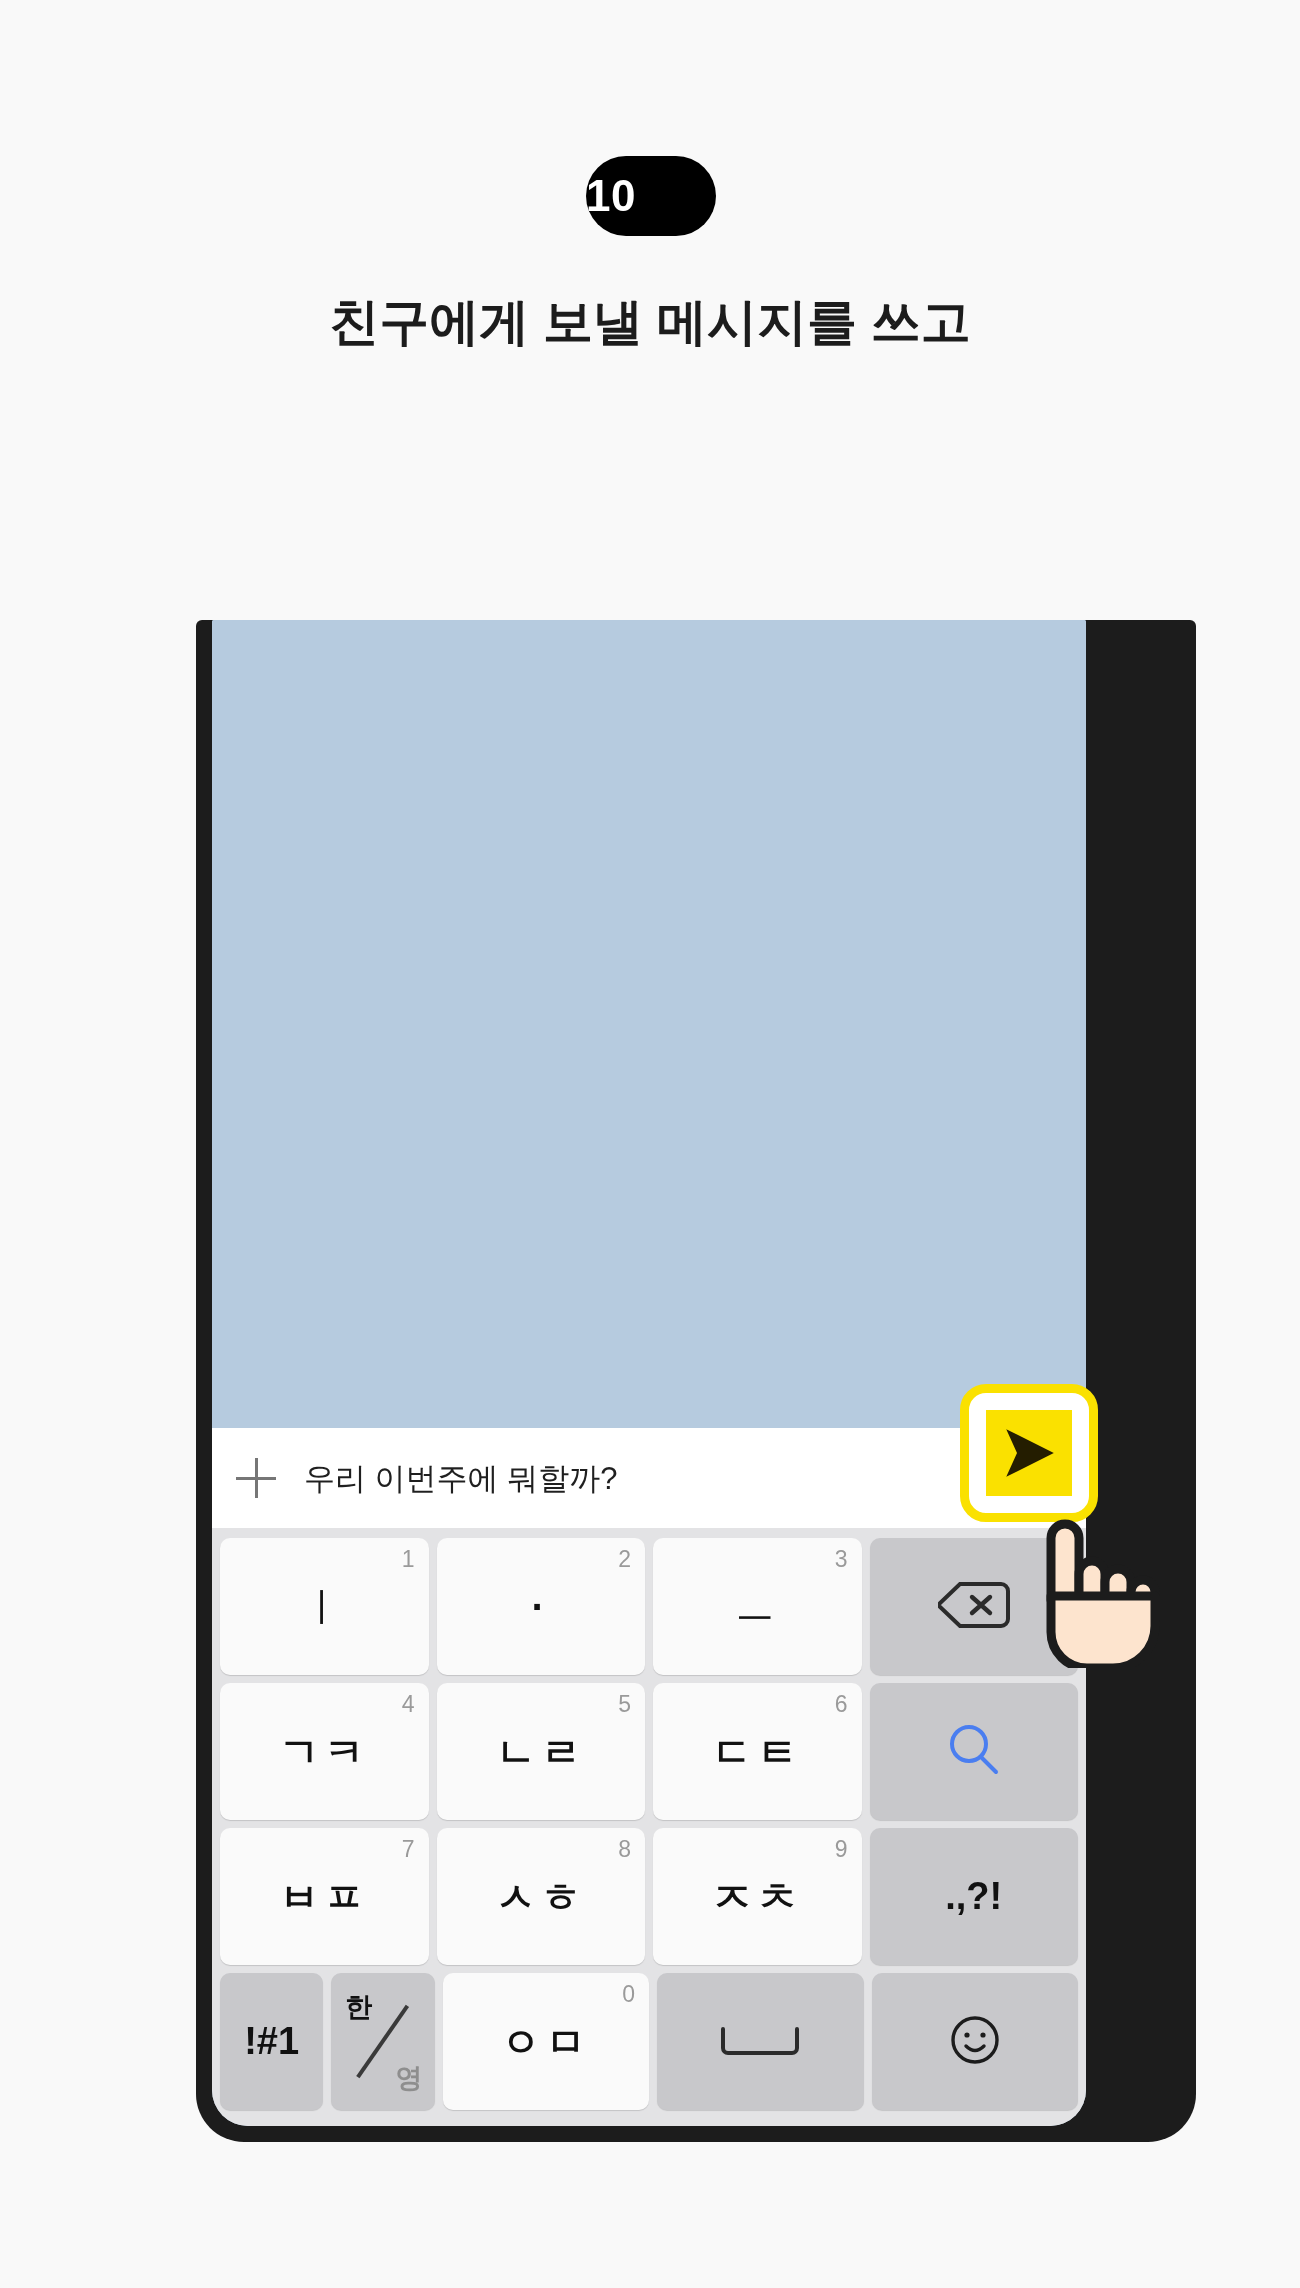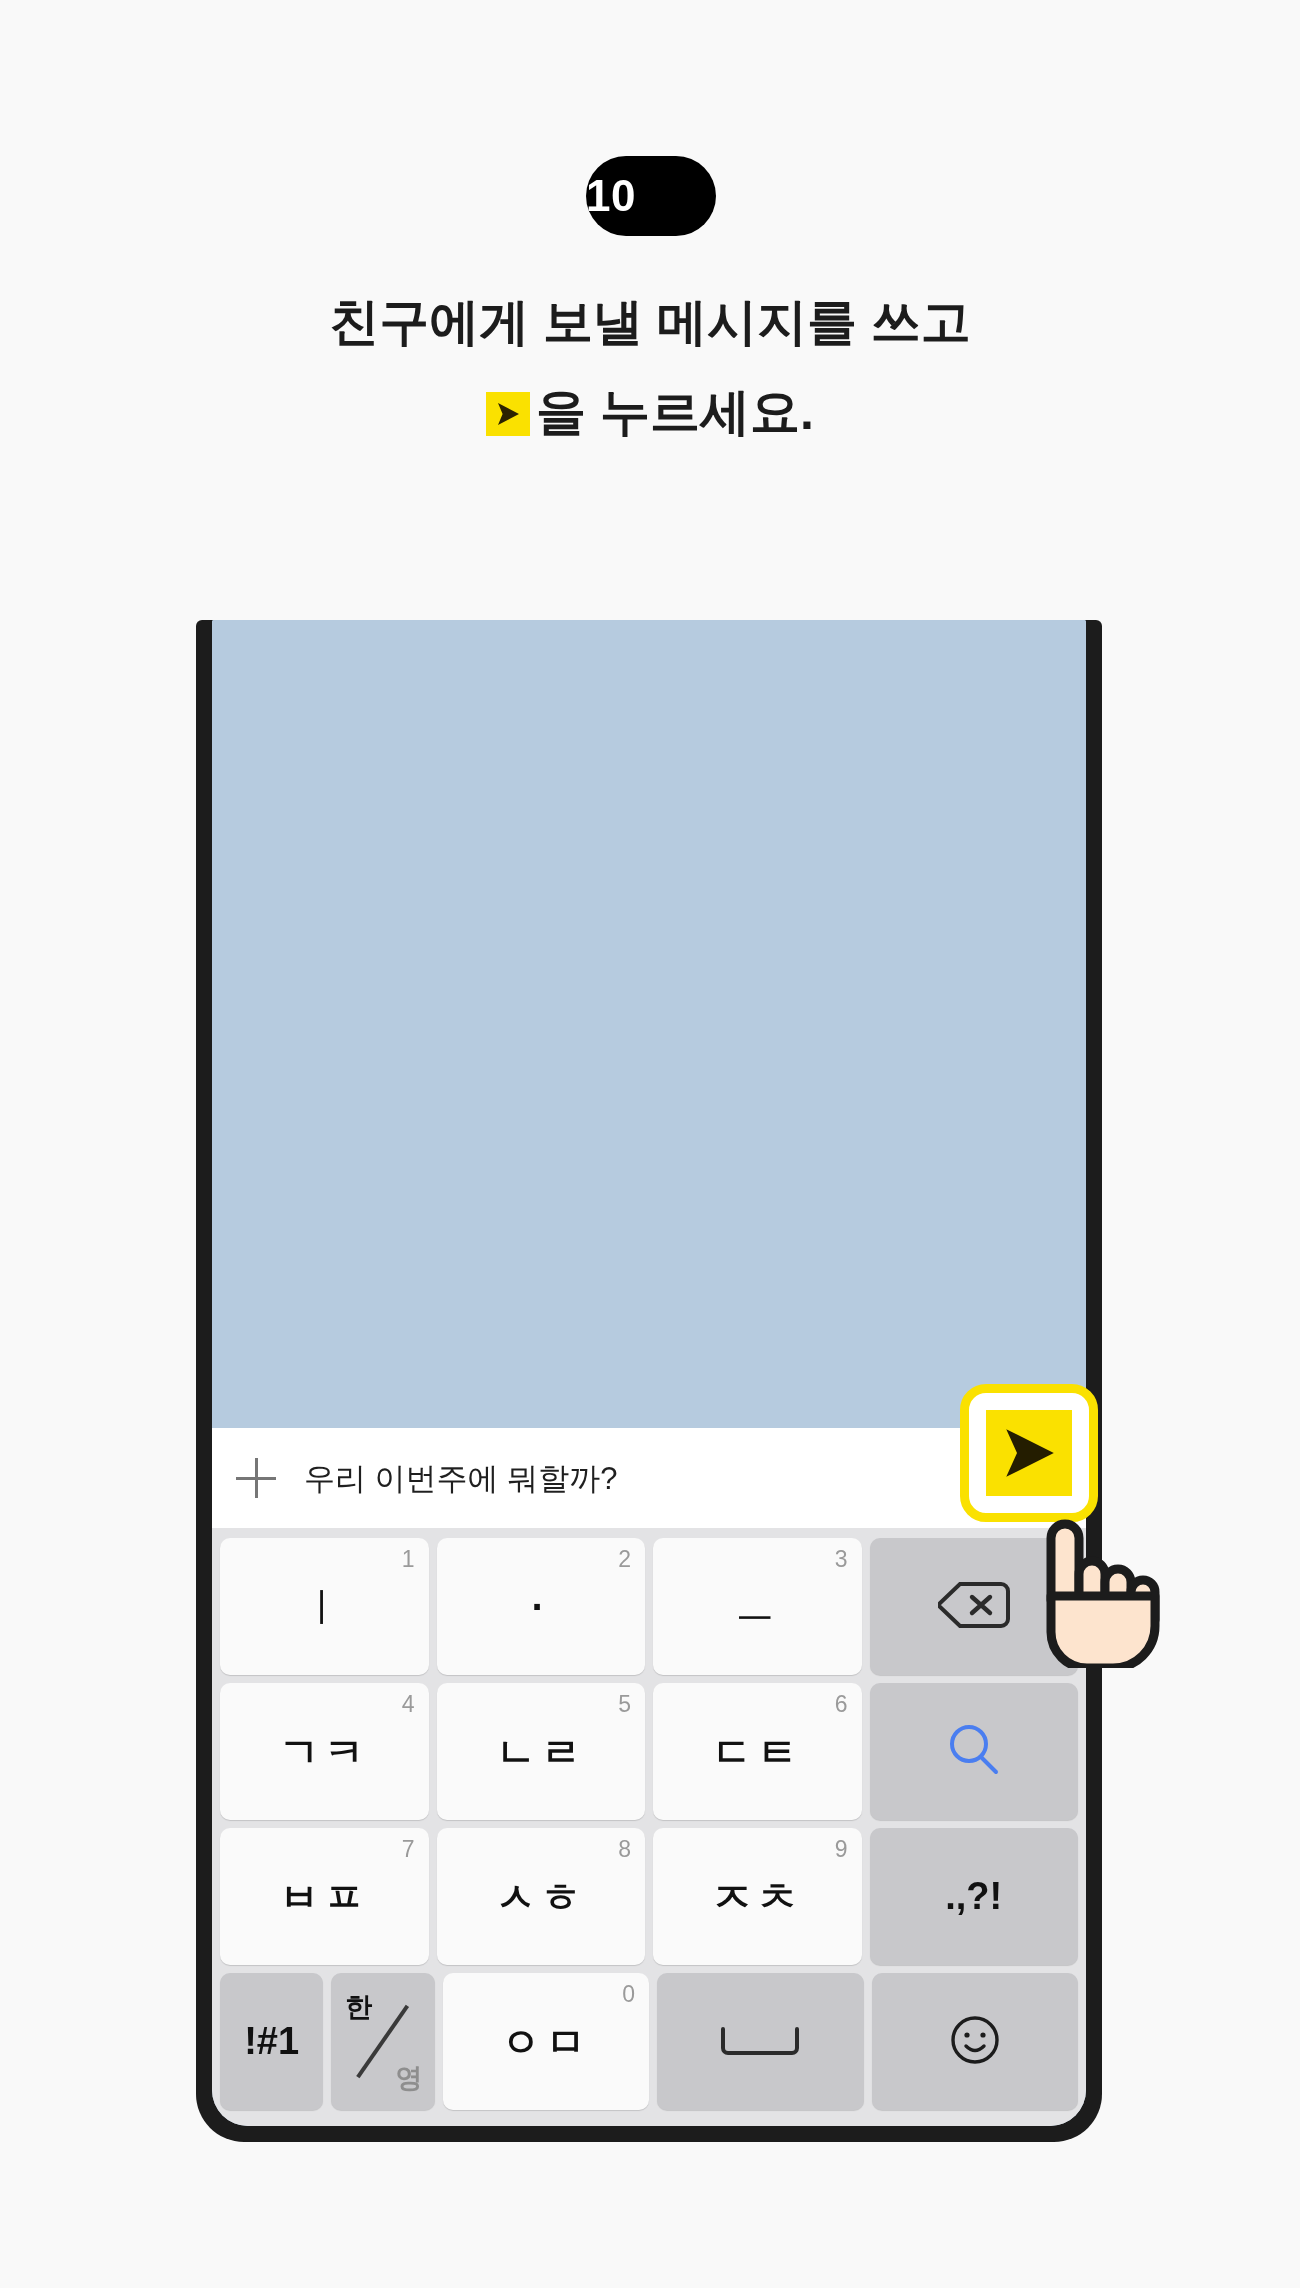--- a/index.html
+++ b/index.html
@@ -36,21 +36,21 @@
   .inline-send {
     display: inline-flex; align-items: center; justify-content: center;
     width: 44px; height: 44px; background: #fae100;
     position: relative; top: 2px;
   }
   .inline-send svg { display:block; }
 
   
   .phone {
     position: absolute; left: 196px; top: 620px;
-    width: 906px; height: 1522px;
+    width: 1000px; height: 1522px;
     background: #1c1c1c;
     border-radius: 6px 6px 48px 48px;
     padding: 0 16px 16px 16px;
     overflow: hidden;
   }
   .phone-screen {
     position: relative; width: 874px; height: 1506px;
     background: #b6cbdf;
     border-radius: 2px 2px 36px 36px;
     overflow: hidden;
@@ -132,28 +132,20 @@
 
 <div id="root">
 
   <div class="step-badge">
     <span>10</span>
   </div>
 
   <div class="headline">
     <div class="line">
       <span>친구에게 보낼 메시지를 쓰고</span>
-    </div>
-    <div class="line">
-      <span class="inline-send">
-        <svg width="30" height="30" viewBox="0 0 30 30" aria-hidden="true">
-          <path d="M5 4 L26 15 L5 26 L9.6 15 Z" fill="#2b2200"></path>
-        </svg>
-      </span>
-      <span>을 누르세요.</span>
     </div>
   </div>
 
   <div class="phone">
     <div class="phone-screen">
 
       <div class="chat-area"></div>
 
       <div class="input-bar">
         <span class="plus-icon"></span>

